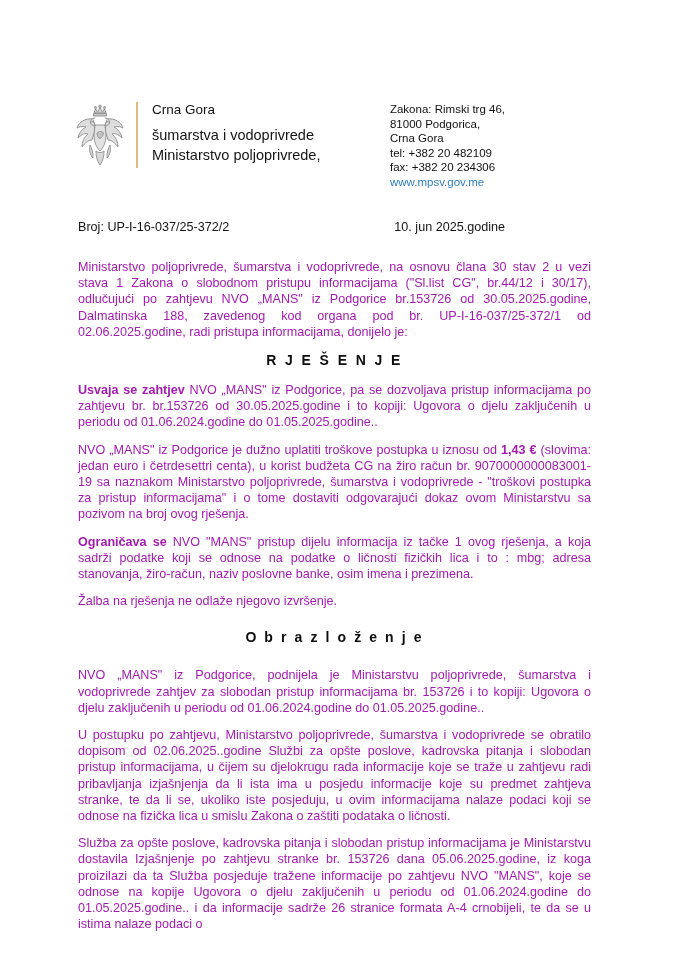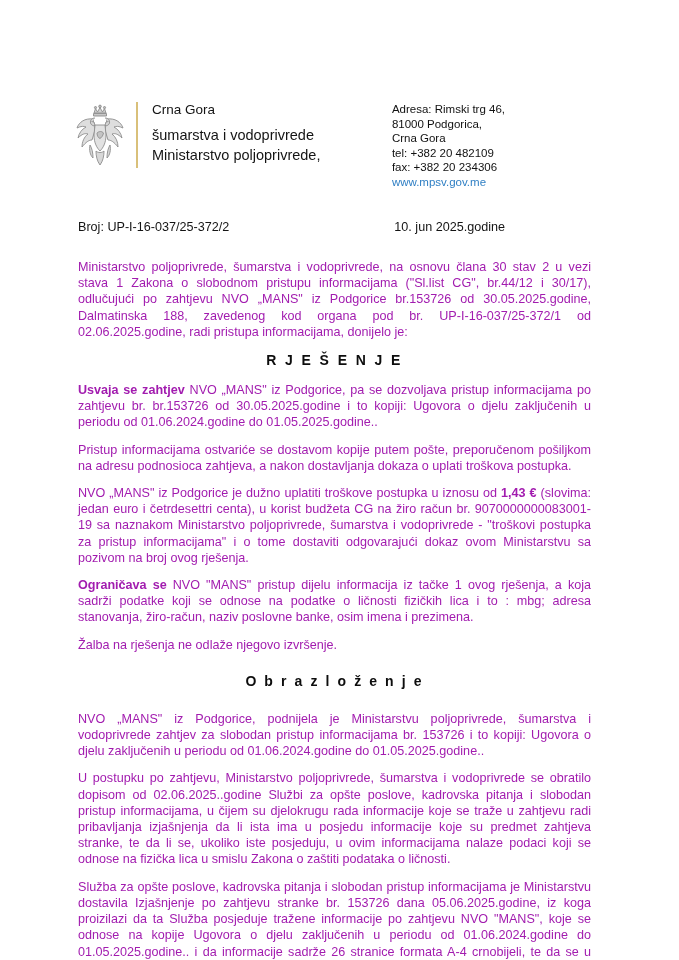--- a/index.html
+++ b/index.html
@@ -178,21 +178,21 @@
       <div class="brand-divider"></div>
 
       <div class="brand-text">
         <div class="brand-country">Crna Gora</div>
         <div class="brand-ministry">šumarstva i vodoprivrede</div>
         <div class="brand-ministry">Ministarstvo poljoprivrede,</div>
       </div>
     </div>
 
     <div class="contact">
-      <div>Adresa: Rimski trg 46,</div>
+      <div>Zakona: Rimski trg 46,</div>
       <div>81000 Podgorica,</div>
       <div>Crna Gora</div>
       <div>tel: +382 20 482109</div>
       <div>fax: +382 20 234306</div>
       <div class="weblink">www.mpsv.gov.me</div>
     </div>
   </div>
 
   <div class="refline">
     <span>Broj: UP-I-16-037/25-372/2</span>
@@ -202,21 +202,20 @@
   <div class="body-col">
 
     <p class="para">Ministarstvo poljoprivrede, šumarstva i vodoprivrede, na osnovu člana 30 stav 2 u vezi stava 1 Zakona o slobodnom pristupu informacijama ("Sl.list CG", br.44/12 i 30/17), odlučujući  po zahtjevu NVO „MANS" iz Podgorice br.153726 od 30.05.2025.godine, Dalmatinska 188, zavedenog kod organa pod br.  UP-I-16-037/25-372/1 od 02.06.2025.godine,   radi pristupa informacijama, donijelo je:</p>
 
     <div class="heading">R J E Š E N J E</div>
 
     <p class="para">
       <span class="lead">Usvaja se zahtjev</span><span> NVO „MANS" iz Podgorice, pa se dozvoljava pristup informacijama po zahtjevu br. br.153726 od 30.05.2025.godine i to kopiji:  Ugovora o djelu zaključenih u periodu od 01.06.2024.godine do 01.05.2025.godine..</span>
     </p>
 
-    <p class="para">Pristup informacijama ostvariće se dostavom kopije putem pošte, preporučenom pošiljkom na adresu podnosioca zahtjeva, a nakon dostavljanja dokaza o uplati troškova postupka.</p>
 
     <p class="para">
       <span>NVO „MANS" iz Podgorice  je dužno uplatiti troškove postupka  u iznosu od </span><span class="amt">1,43 €</span><span> (slovima: jedan euro i četrdesettri centa), u korist budžeta CG na žiro račun br. 9070000000083001-19 sa naznakom Ministarstvo poljoprivrede, šumarstva i vodoprivrede - "troškovi postupka za pristup informacijama" i o tome dostaviti odgovarajući dokaz ovom Ministarstvu sa pozivom na broj ovog rješenja.</span>
     </p>
 
     <p class="para">
       <span class="lead">Ograničava se</span><span> NVO "MANS" pristup dijelu informacija iz tačke 1 ovog rješenja, a koja sadrži podatke koji se odnose na podatke o ličnosti fizičkih lica i to : mbg; adresa stanovanja, žiro-račun, naziv poslovne banke,  osim imena i prezimena.</span>
     </p>
 
     <p class="para">Žalba na rješenja ne odlaže njegovo izvršenje.</p>

